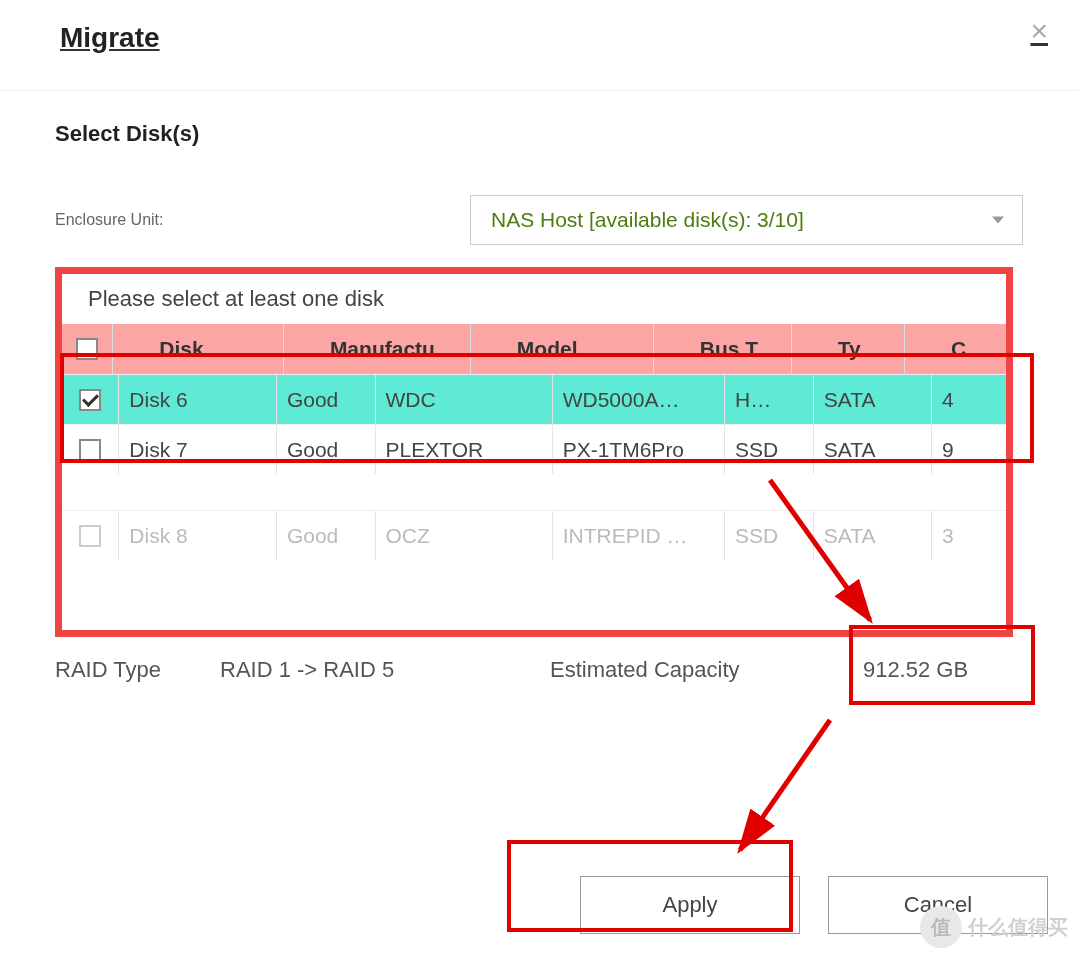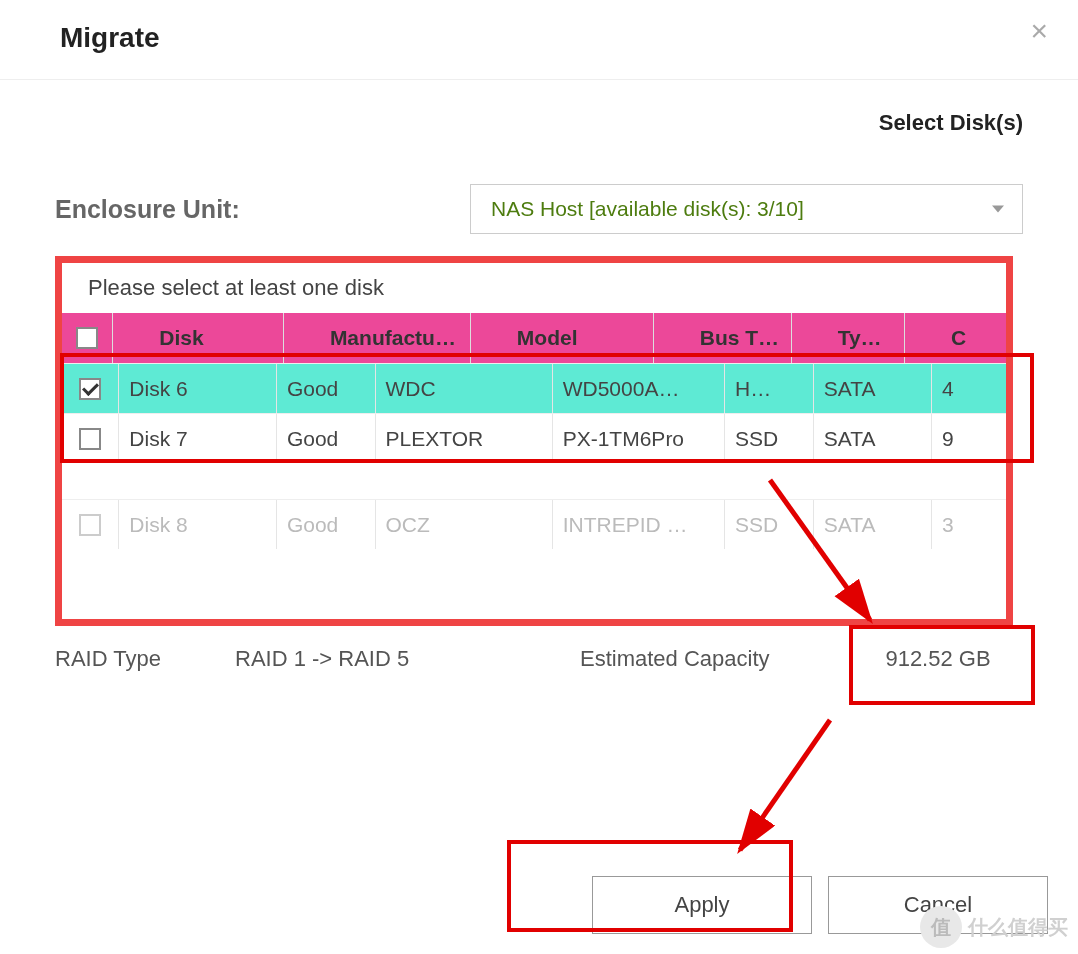--- a/index.html
+++ b/index.html
@@ -1,52 +1,52 @@
 <!DOCTYPE html>
 <html><head>
   <meta charset="utf-8">
   <style>
     * { box-sizing: border-box; margin: 0; padding: 0; }
     html, body { width: 1078px; height: 954px; font-family: -apple-system, "Segoe UI", Arial, sans-serif; background: #fff; color: #333; overflow: hidden; position: relative; }
-    .header { padding: 22px 60px 25px; border-bottom: 1px solid #eee; display: flex; justify-content: space-between; align-items: flex-start; }
+    .header { padding: 22px 60px 36px; border-bottom: 1px solid #eee; display: flex; justify-content: space-between; align-items: flex-start; text-decoration: underline; }
     .title { font-size: 28px; font-weight: 700; color: #222; }
     .close { font-size: 30px; color: #aaa; cursor: pointer; line-height: 1; margin-top: -6px; margin-right: -30px; }
     .body { padding: 30px 55px 0; }
-    .subtitle { font-size: 22px; font-weight: 700; color: #222; margin-bottom: 48px; text-align: right; }
+    .subtitle { font-size: 22px; font-weight: 700; color: #222; margin-bottom: 48px; }
     .row { display: flex; align-items: center; margin-bottom: 22px; }
-    .label { font-size: 25px; color: #666; width: 415px; font-weight: bold; }
+    .label { font-size: 16px; color: #666; width: 415px; }
     .select { flex: 1; border: 1px solid #ccc; height: 50px; display: flex; align-items: center; padding: 0 20px; font-size: 21px; color: #4d7c0f; position: relative; cursor: pointer; }
     .select .caret { position: absolute; right: 18px; top: 50%; transform: translateY(-50%); width: 0; height: 0; border-left: 6px solid transparent; border-right: 6px solid transparent; border-top: 7px solid #999; }
     .table-wrap { border: 7px solid #ef4444; width: 958px; height: 370px; overflow: hidden; position: relative; }
     .instruction { padding: 12px 26px; font-size: 22px; color: #444; }
     .thead, .trow { display: flex; align-items: center; height: 50px; }
-    .thead { background: #ec4899; font-weight: 700; font-size: 21px; color: #333; gap: 36px; }
+    .thead { background: #fca5a5; font-weight: 700; font-size: 21px; color: #333; gap: 36px; }
     .trow { font-size: 21px; color: #444; border-top: 1px solid #eee; }
     .trow.sel { background: #5eead4; }
     .trow.dis { color: #bbb; margin-top: 36px; }
     .c { padding: 0 10px; overflow: hidden; white-space: nowrap; text-overflow: ellipsis; border-right: 1px solid #e5e5e5; height: 100%; display: flex; align-items: center; }
     .thead .c { border-right: 1px solid #ddd; }
     .c:last-child { border-right: none; }
     .c0 { width: 58px; justify-content: center; }
     .c1 { width: 160px; }
     .c2 { width: 100px; }
     .c3 { width: 180px; }
     .c4 { width: 175px; text-align: right; }
     .c5 { width: 90px; }
     .c6 { width: 120px; }
     .c7 { width: 75px; }
     .chk { width: 22px; height: 22px; border: 2px solid #888; background: #fff; display: inline-block; position: relative; cursor: pointer; }
     .chk.checked::after { content: ""; position: absolute; left: 5px; top: 0px; width: 6px; height: 12px; border: solid #333; border-width: 0 3px 3px 0; transform: rotate(45deg); }
     .trow.dis .chk { border-color: #ccc; }
-    .bottom-row { display: flex; align-items: center; font-size: 22px; color: #555; margin-top: 20px; width: 958px; gap: 15px; }
+    .bottom-row { display: flex; align-items: center; font-size: 22px; color: #555; margin-top: 20px; width: 958px; }
     .bottom-row .g1 { width: 165px; }
     .bottom-row .g2 { width: 330px; }
     .bottom-row .g3 { width: 280px; }
     .bottom-row .g4 { flex: 1; text-align: center; padding-right: 12px; }
-    .footer { position: absolute; left: 0; right: 0; bottom: 20px; display: flex; justify-content: flex-end; padding: 0 30px; gap: 16px; text-align: right; }
+    .footer { position: absolute; left: 0; right: 0; bottom: 20px; display: flex; justify-content: flex-end; padding: 0 30px; gap: 28px; text-align: right; }
     .btn { width: 220px; height: 58px; border: 1px solid #999; background: #fff; display: flex; align-items: center; justify-content: center; font-size: 22px; color: #444; cursor: pointer; }
     
     .ann { position: absolute; border: 4px solid #e10000; pointer-events: none; }
     .a1 { left: 60px; top: 353px; width: 974px; height: 110px; }
     .a2 { left: 849px; top: 625px; width: 186px; height: 80px; }
     .a3 { left: 507px; top: 840px; width: 286px; height: 92px; }
     .arrow { position: absolute; pointer-events: none; }
     .watermark { position: absolute; right: 10px; bottom: 6px; font-size: 20px; color: #d0d0d0; font-weight: 700; display: flex; align-items: center; gap: 6px; }
     .watermark .circ { width: 42px; height: 42px; border-radius: 50%; background: #e8e8e8; display: flex; align-items: center; justify-content: center; color: #bbb; font-size: 20px; }
   </style>

